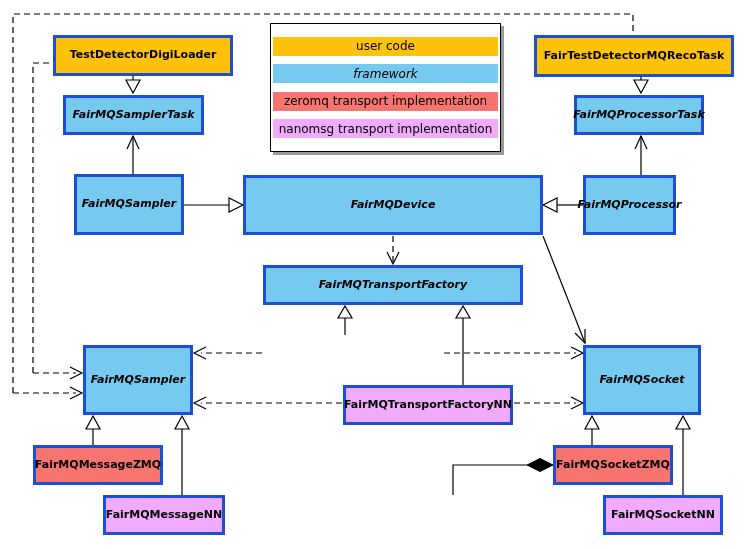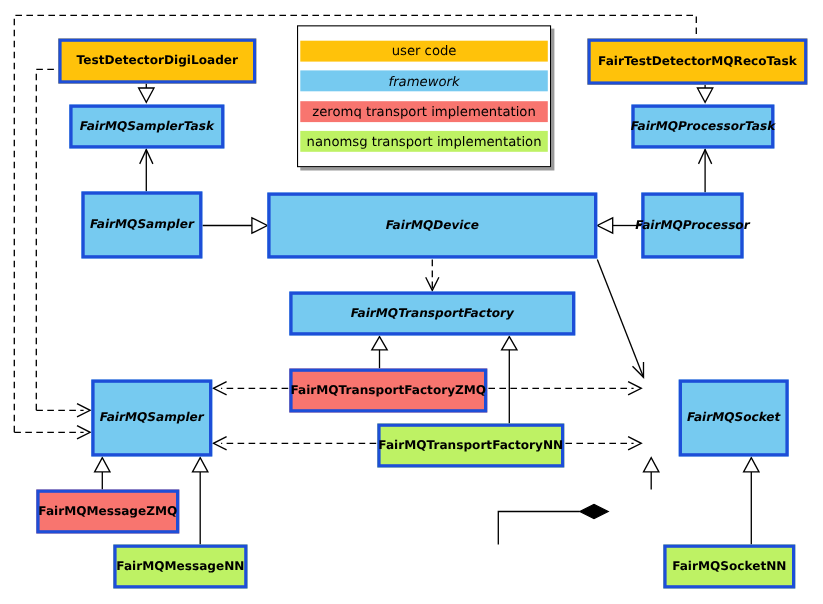--- a/index.html
+++ b/index.html
@@ -11,21 +11,21 @@
   .node{
     position:absolute;display:flex;align-items:center;justify-content:center;
     border:3px solid #1d4ed8;box-sizing:border-box;
     font-size:11px;font-weight:bold;color:#000;text-align:center;
     white-space:nowrap;line-height:1.1;
   }
   .node.abstract{font-style:italic;}
   .user{background:#FFC20A;}
   .fw{background:#76CAF0;font-style:italic;}
   .zmq{background:#F8756F;}
-  .nn{background:#bef264;}
+  .nn{background:#f0abfc;}
   .legend{
     position:absolute;left:270px;top:23px;width:231px;height:129px;
     background:#fff;border:1px solid #000;box-sizing:border-box;
     box-shadow:3px 3px 0 #9a9a9a;
     display:flex;flex-direction:column;justify-content:space-evenly;
     padding:4px 2px;
   }
   .legend-bar{
     height:19px;display:flex;align-items:center;justify-content:center;
     font-size:12px;font-weight:normal;color:#000;white-space:nowrap;
@@ -155,24 +155,24 @@
   <div class="node fw abstract" style="left:63px;top:95px;width:141px;height:40px">FairMQSamplerTask</div>
 
   <div class="node user" style="left:534px;top:35px;width:200px;height:42px">FairTestDetectorMQRecoTask</div>
   <div class="node fw abstract" style="left:574px;top:95px;width:130px;height:40px">FairMQProcessorTask</div>
 
   <div class="node fw" style="left:74px;top:174px;width:110px;height:61px">FairMQSampler</div>
   <div class="node fw" style="left:243px;top:175px;width:300px;height:60px">FairMQDevice</div>
   <div class="node fw" style="left:583px;top:175px;width:93px;height:60px">FairMQProcessor</div>
 
   <div class="node fw abstract" style="left:263px;top:265px;width:260px;height:40px">FairMQTransportFactory</div>
-  <div class="node zmq" style="left:263px;top:335px;width:180px;height:40px">FairMQTransportFactoryZMQ</div>
   <div class="node nn" style="left:343px;top:385px;width:170px;height:40px">FairMQTransportFactoryNN</div>
 
   <div class="node fw abstract" style="left:83px;top:345px;width:110px;height:70px">FairMQSampler</div>
-  <div class="node fw abstract" style="left:617px;top:345px;width:100px;height:70px">FairMQSocket</div>
+  <div class="node fw abstract" style="left:583px;top:345px;width:118px;height:70px">FairMQSocket</div>
 
   <div class="node nn" style="left:103px;top:495px;width:122px;height:40px">FairMQMessageNN</div>
   <div class="node zmq" style="left:33px;top:445px;width:130px;height:40px">FairMQMessageZMQ</div>
 
+  <div class="node zmq" style="left:553px;top:445px;width:120px;height:40px">FairMQSocketZMQ</div>
   <div class="node nn" style="left:603px;top:495px;width:120px;height:40px">FairMQSocketNN</div>
 
 </div>
 
 </body></html>

